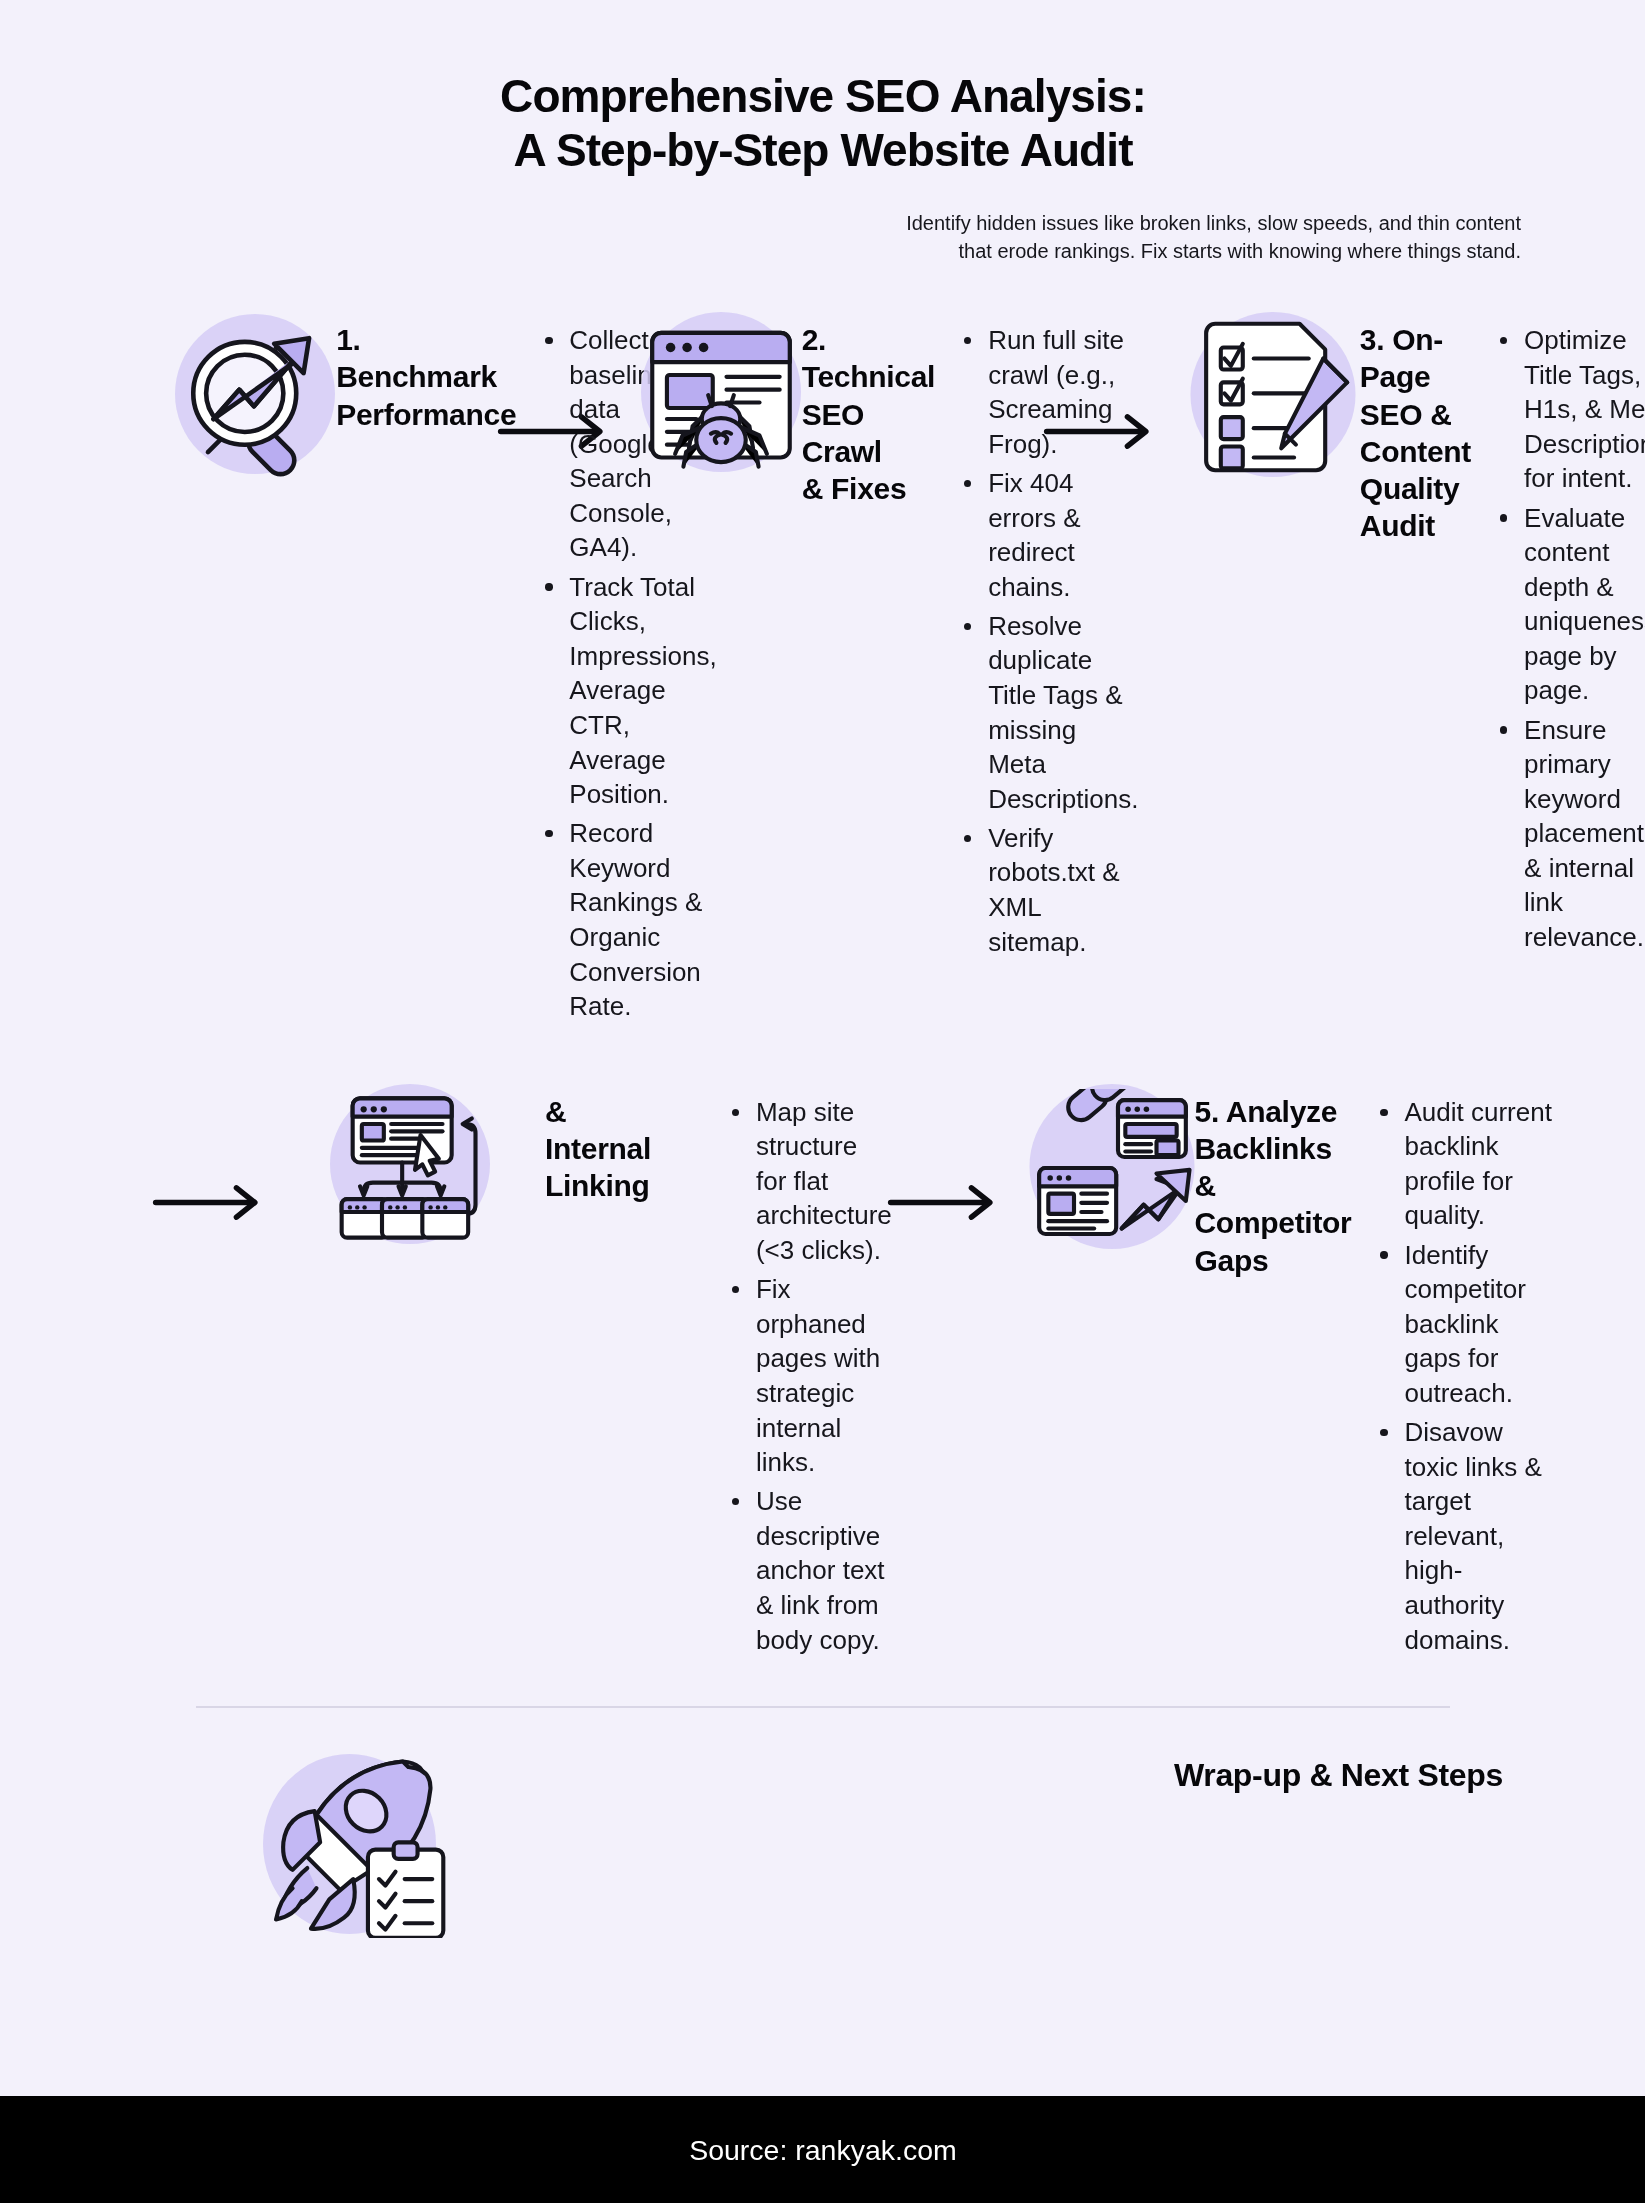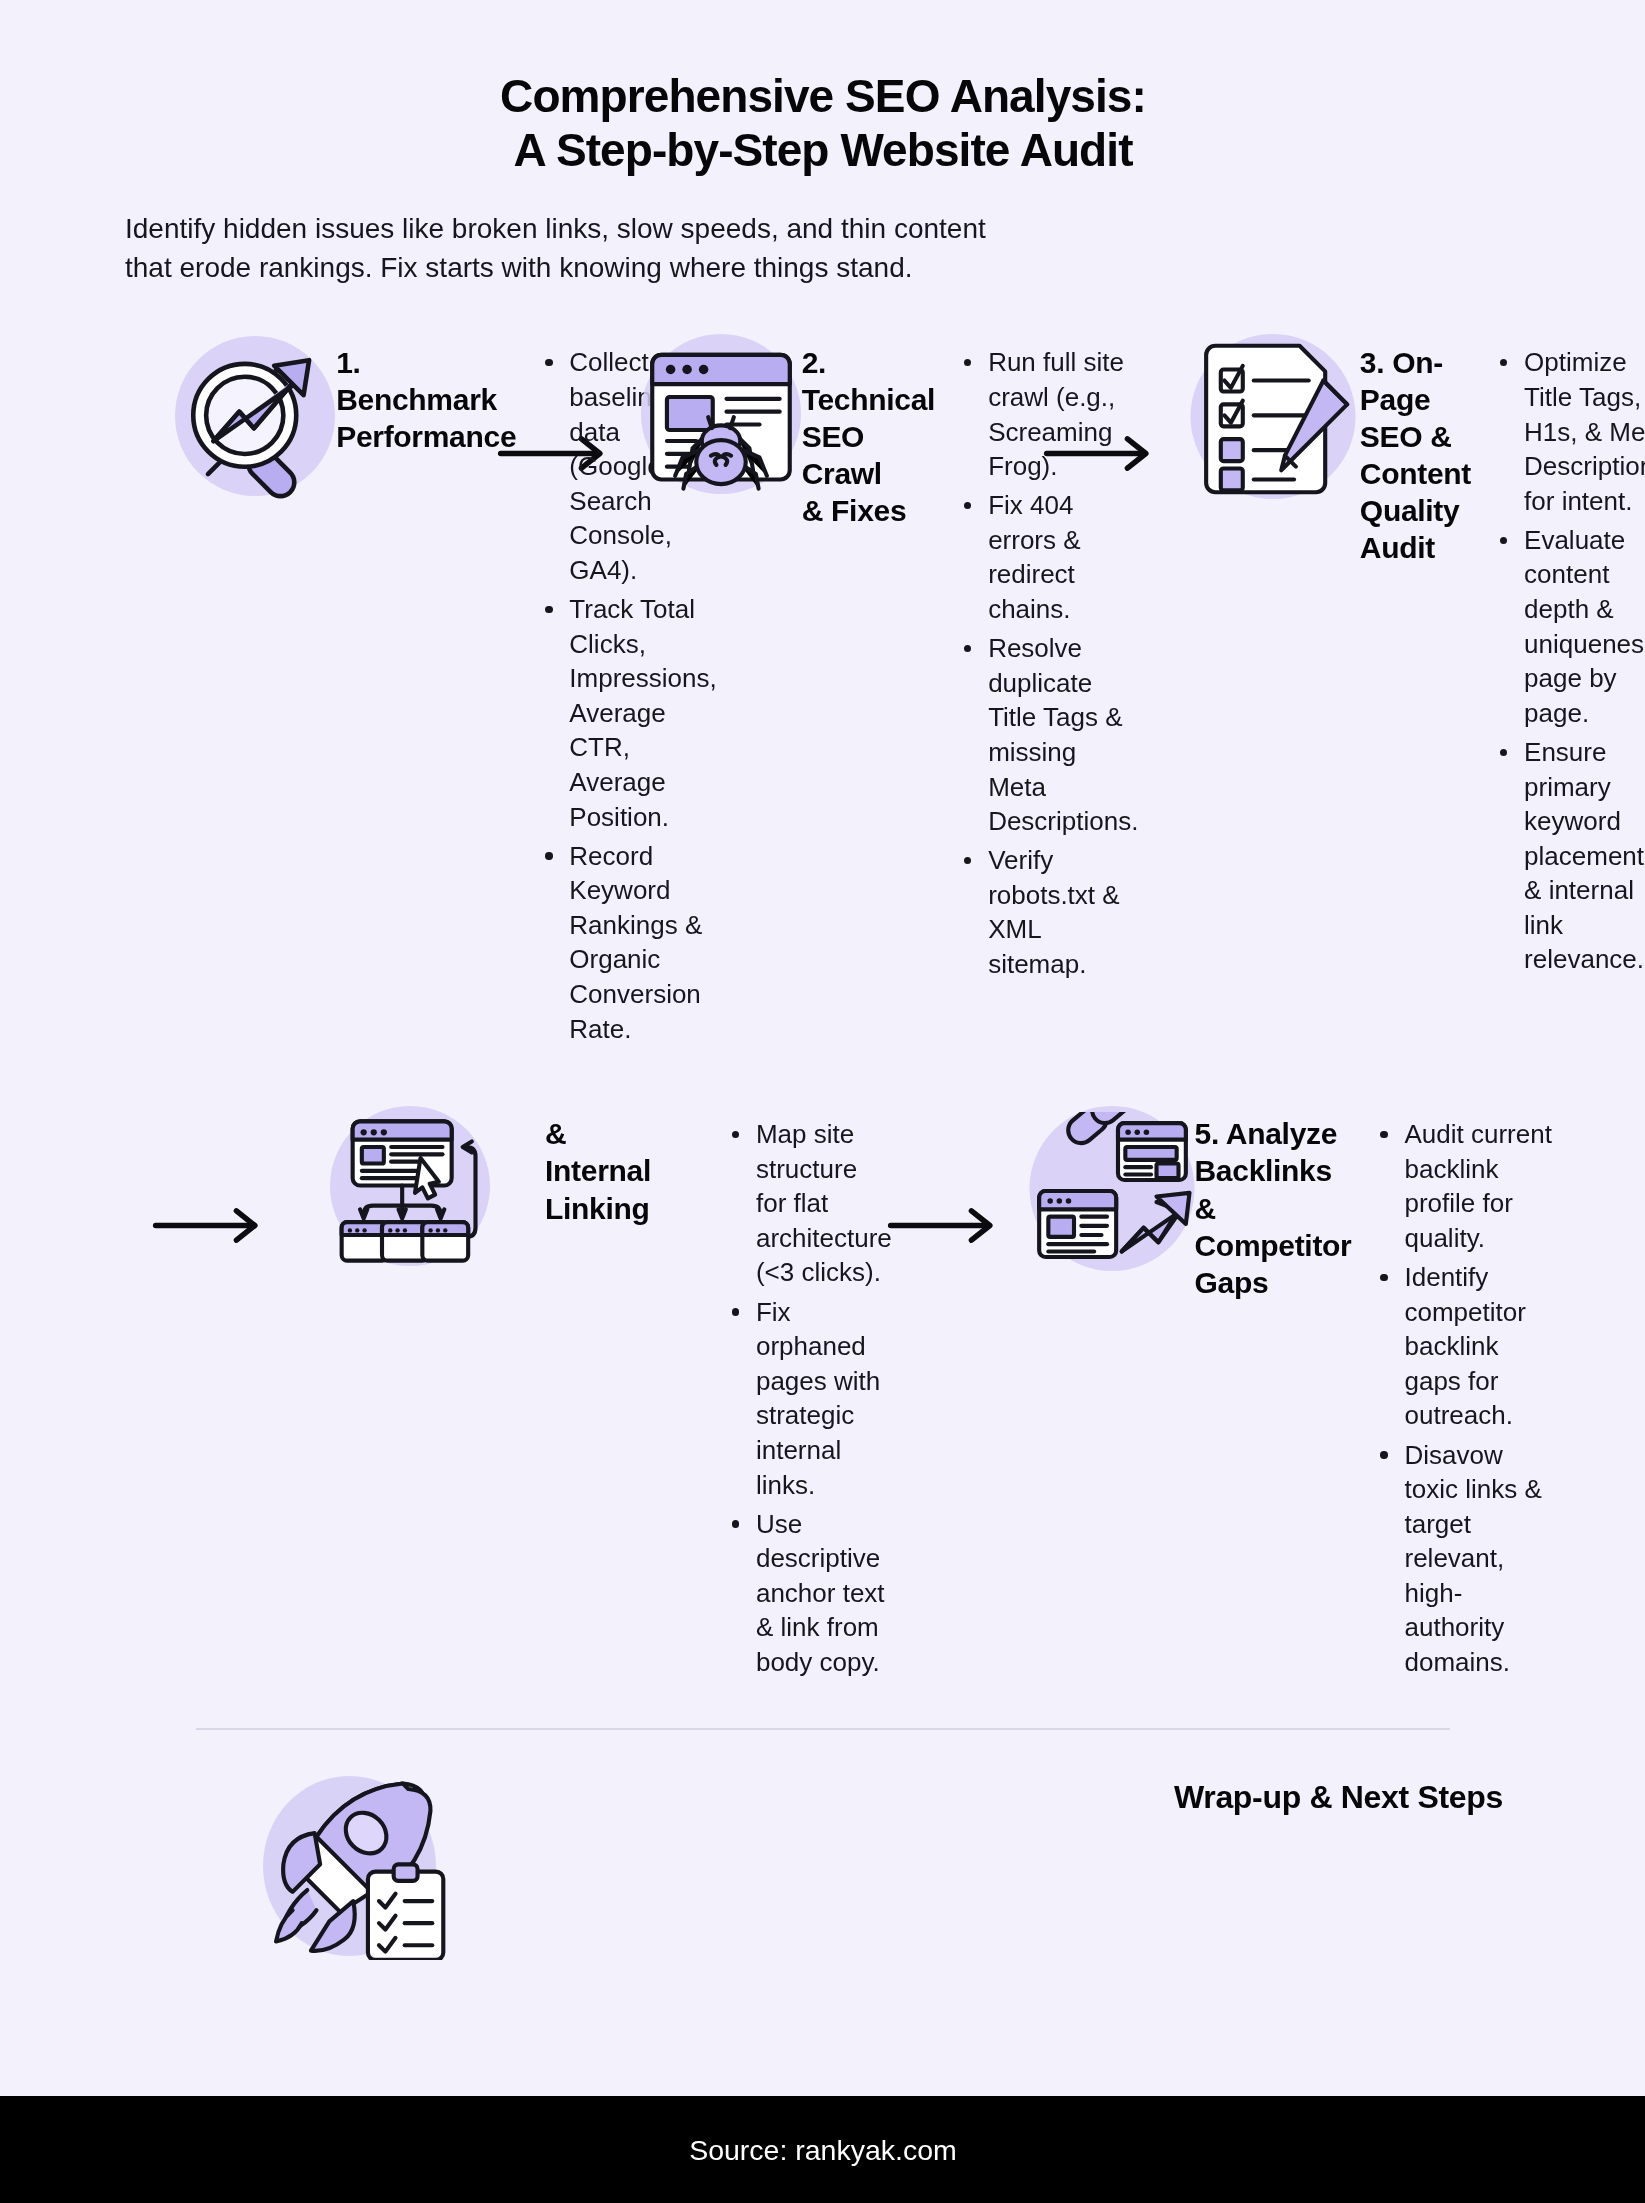--- a/index.html
+++ b/index.html
@@ -29,22 +29,22 @@
     text-align: center;
     font-size: 46px;
     line-height: 1.17;
     font-weight: 700;
     letter-spacing: -0.02em;
     color: #07070a;
   }
   .subtitle {
     margin: 31px auto 0 auto;
     max-width: 1396px;
-    text-align: left;
-    font-size: 28px;
+    text-align: right;
+    font-size: 20px;
     line-height: 1.4;
     color: #16161c;
     font-weight: 400;
   }
 
   
   .row {
     display: flex;
     align-items: flex-start;
     margin-top: 40px;

